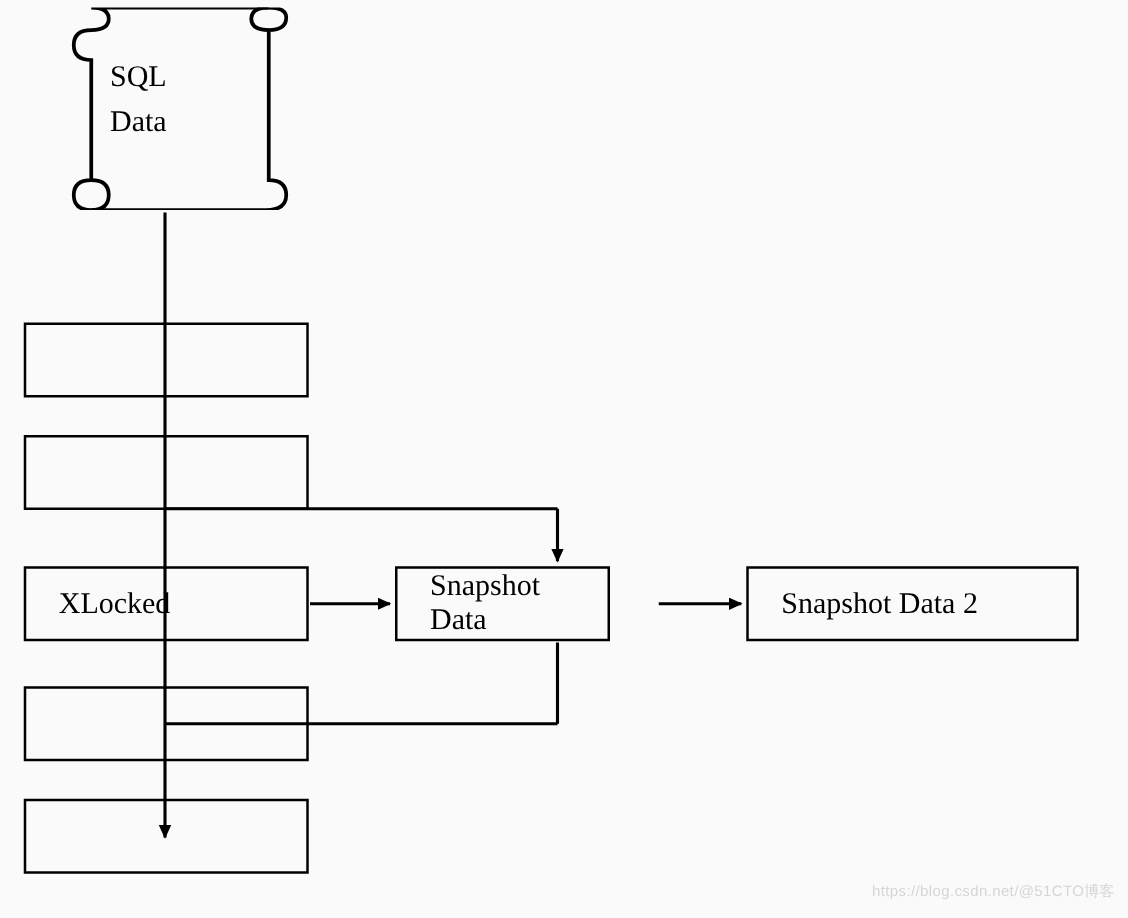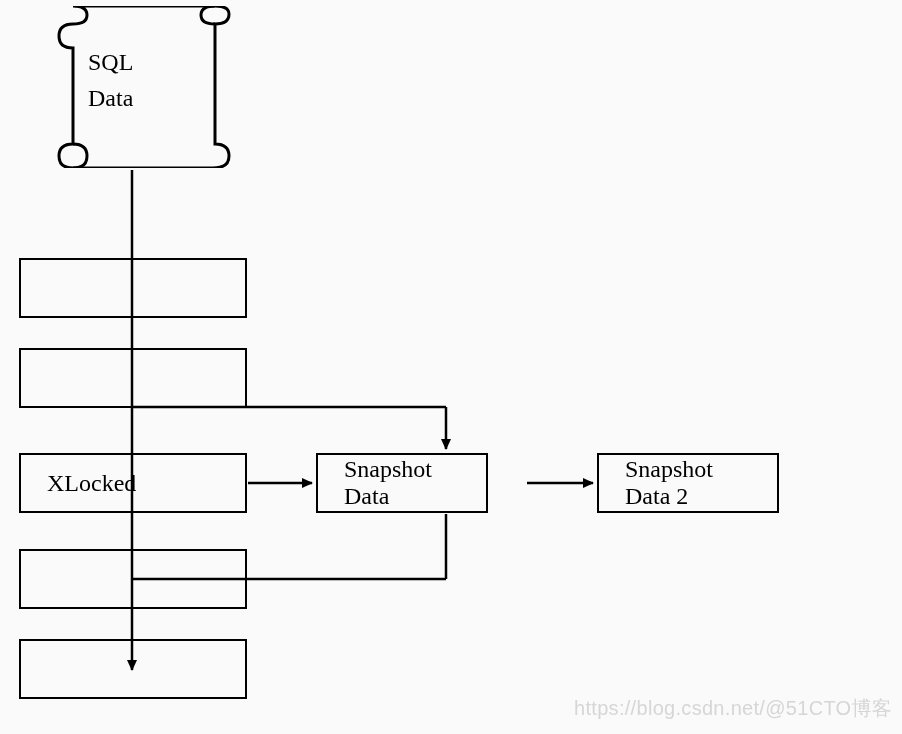--- a/index.html
+++ b/index.html
@@ -38,21 +38,21 @@
       position: absolute;
       left: 0; top: 0;
       width: 902px; height: 734px;
       pointer-events: none;
     }
     .watermark {
       position: absolute;
       right: 10px;
       bottom: 12px;
       font-family: Arial, sans-serif;
-      font-size: 20px;
+      font-size: 12px;
       color: #d6d6d6;
       letter-spacing: 0.3px;
     }
   </style>
 </head>
 <body>
 
 <div class="scroll">
   <svg viewBox="0 0 182 162">
     <path d="M 20 18 
@@ -87,21 +87,21 @@
 </div>
 <div class="box" style="left:19px; top:348px; width:228px;">
   <span></span>
 </div>
 <div class="box" style="left:19px; top:453px; width:228px;">
   <span>XLocked</span>
 </div>
 <div class="box" style="left:316px; top:453px; width:172px;">
   <span>Snapshot Data</span>
 </div>
-<div class="box" style="left:597px; top:453px; width:182px;">
+<div class="box" style="left:597px; top:453px; width:266px;">
   <span>Snapshot Data 2</span>
 </div>
 <div class="box" style="left:19px; top:549px; width:228px;">
   <span></span>
 </div>
 <div class="box" style="left:19px; top:639px; width:228px;">
   <span></span>
 </div>
 
 <svg class="svg-layer">

